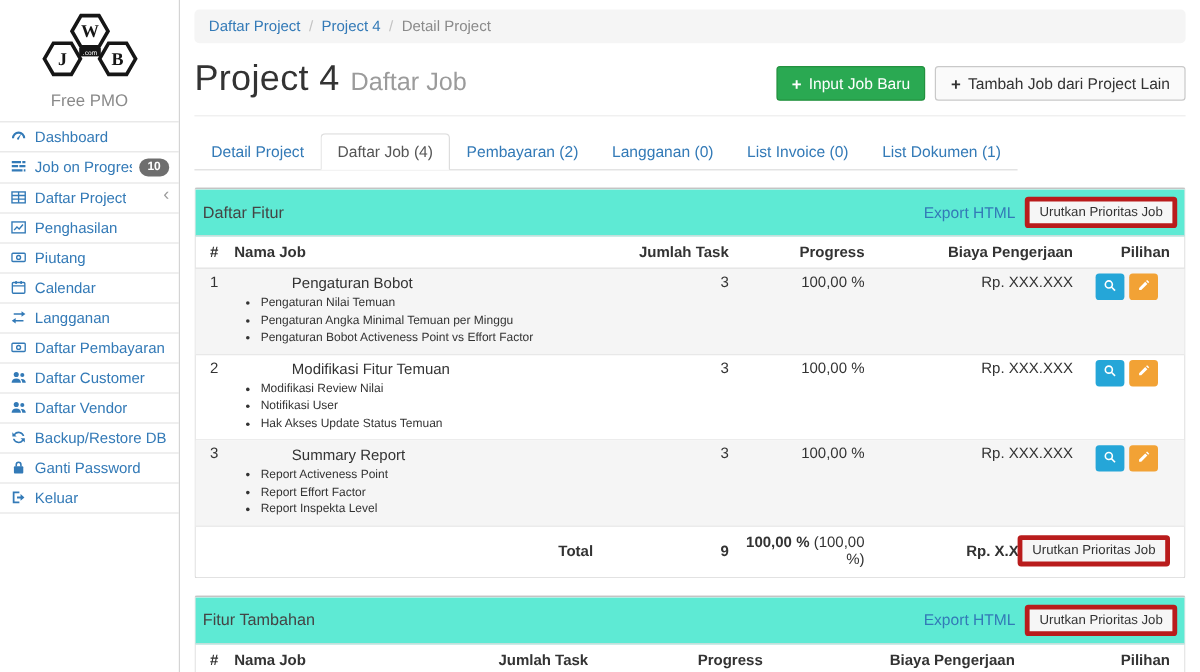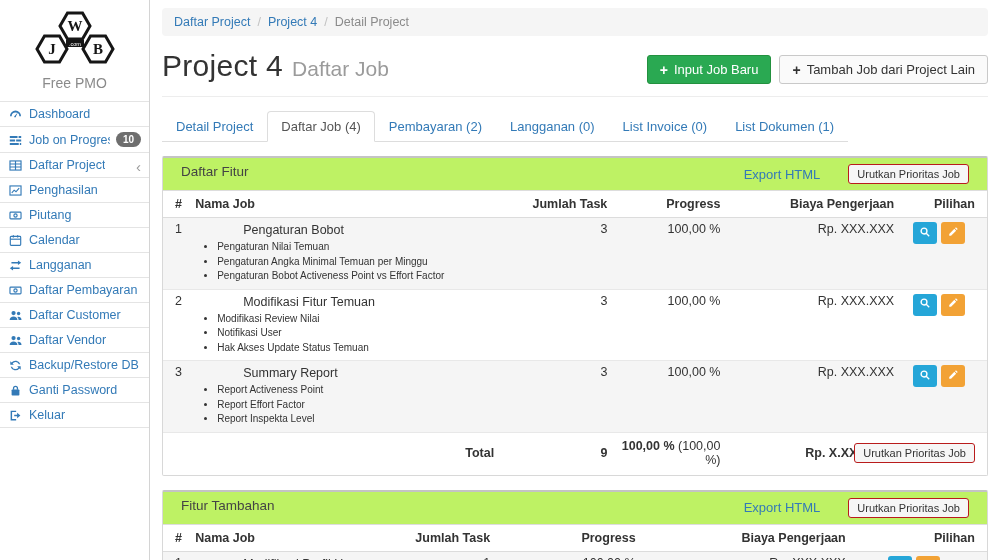--- a/index.html
+++ b/index.html
@@ -9,21 +9,21 @@
     font-family:"Liberation Sans", sans-serif;
     background:#fff; color:#333; font-size:13px;
   }
   .layout { display:flex; width:1000px; height:560px; }
 
   
   .sidebar { width:150px; min-width:150px; border-right:1px solid #d4d4d4; background:#fff; }
   .logo-box { padding:8px 0 2px; text-align:center; }
   .brand { color:#8a8a8a; font-size:14px; text-align:center; padding:2px 0 10px; }
   .menu { border-top:1px solid #e4e4e4; }
-  .side-item { display:flex; align-items:flex-end; gap:6px; padding:5px 8px;
+  .side-item { display:flex; align-items:flex-start; gap:6px; padding:5px 8px;
     border-bottom:1px solid #e4e4e4; color:#337ab7; cursor:pointer; font-size:12.5px; }
   .side-item .ic { width:15px; height:13px; display:inline-flex; justify-content:center; align-items:center; flex:none; }
   .side-item .ic svg { width:13px; height:13px; fill:currentColor; }
   .side-lbl { white-space:nowrap; overflow:hidden; }
   .badge { margin-left:auto; background:#6e6e6e; color:#fff; border-radius:9px;
     font-size:10px; font-weight:bold; padding:2px 7px; line-height:1.1; }
   .chev { margin-left:auto; color:#9b9b9b; font-size:15px; line-height:10px; }
 
   
   .main { flex:1; padding:8px 12px 0; overflow:hidden; }
@@ -44,26 +44,26 @@
   .btn-default { background:#fafafa; border-color:#c9c9c9; color:#333; }
 
   .tabs { margin-top:14px; }
   .tabbar { display:inline-flex; border-bottom:1px solid #ddd; }
   .tab { padding:7px 13px; color:#337ab7; font-size:13px; cursor:pointer;
     border:1px solid transparent; margin-bottom:-1px; border-radius:4px 4px 0 0; white-space:nowrap; }
   .tab.active { background:#fff; border-color:#ddd; border-bottom-color:#fff; color:#555; }
 
   
   .panel { border:1px solid #d8d8d8; border-top:2px solid #c4c4c4; border-radius:2px; margin-top:14px; background:#fff; }
-  .panel-head { background:#bef264; padding:6px 18px; display:flex; border-bottom:1px solid #ddd; }
+  .panel-head { background:#5eead4; padding:6px 6px; display:flex; align-items:center; border-bottom:1px solid #ddd; }
   .panel-title { font-size:13.5px; color:#444; }
   .panel-right { margin-left:auto; display:flex; align-items:center; gap:8px; }
   .export { color:#337ab7; font-size:13px; text-decoration:none; cursor:pointer; }
-  .btn-xs { font-size:11px; padding:3px 8px; background:#f6f6f6; border:1px solid #b91c1c;
-    border-radius:3px; color:#333; cursor:pointer; white-space:nowrap;margin-left:20px; }
+  .btn-xs { font-size:11px; padding:3px 8px; background:#f6f6f6; border:4px solid #b91c1c;
+    border-radius:3px; color:#333; cursor:pointer; white-space:nowrap; }
 
   .tbl { font-size:12.5px; }
   .thead { display:flex; font-weight:bold; padding:6px 8px; border-bottom:1px solid #dcdcdc; }
   .trow { display:flex; align-items:flex-start; padding:4px 8px; border-bottom:1px solid #e8e8e8; }
   .trow.odd { background:#f5f5f5; }
   .total-row { display:flex; align-items:center; padding:6px 8px 8px; }
   .c { padding:0 4px; }
   .cc { text-align:right; }
   .t1 .c-no{width:2.5%;} .t1 .c-name{width:38%;} .t1 .c-tasks{width:14%;}
   .t1 .c-prog{width:14%;} .t1 .c-cost{width:21.5%;} .t1 .c-act{width:10%;}

